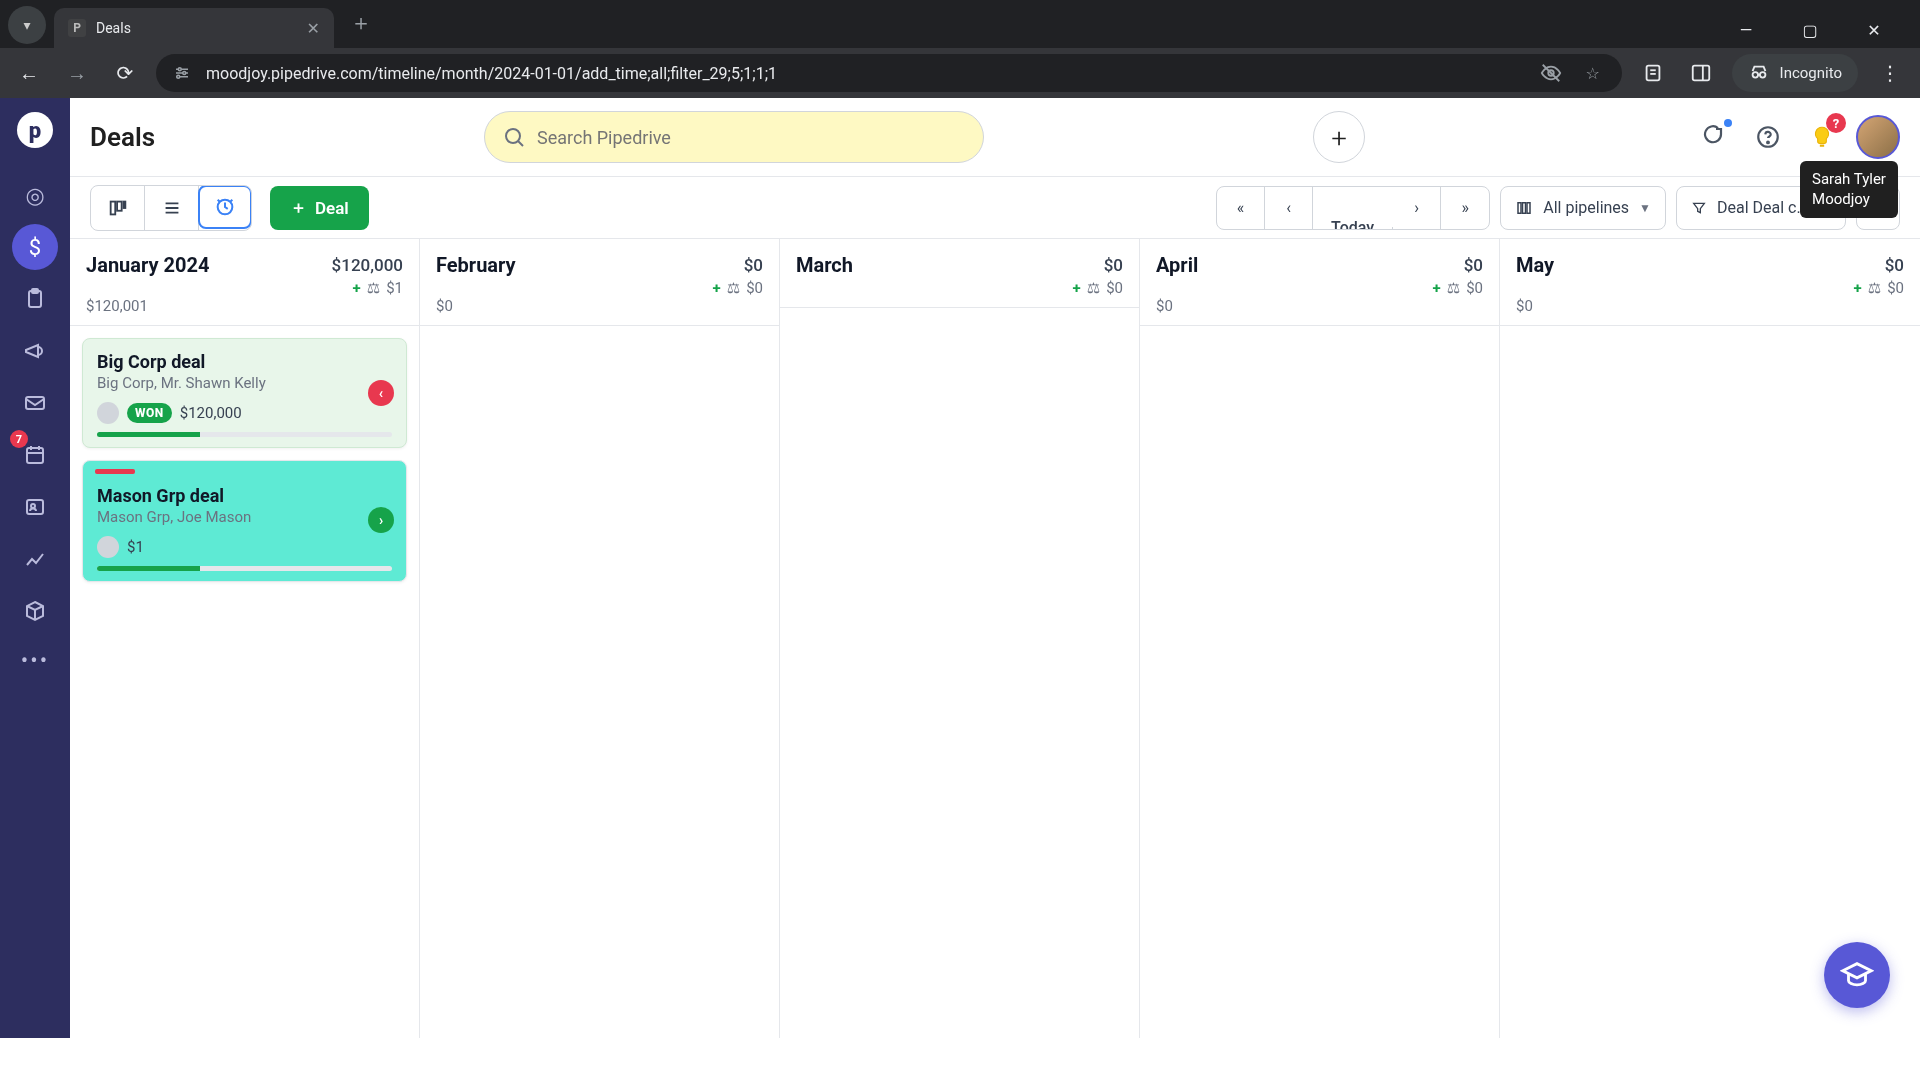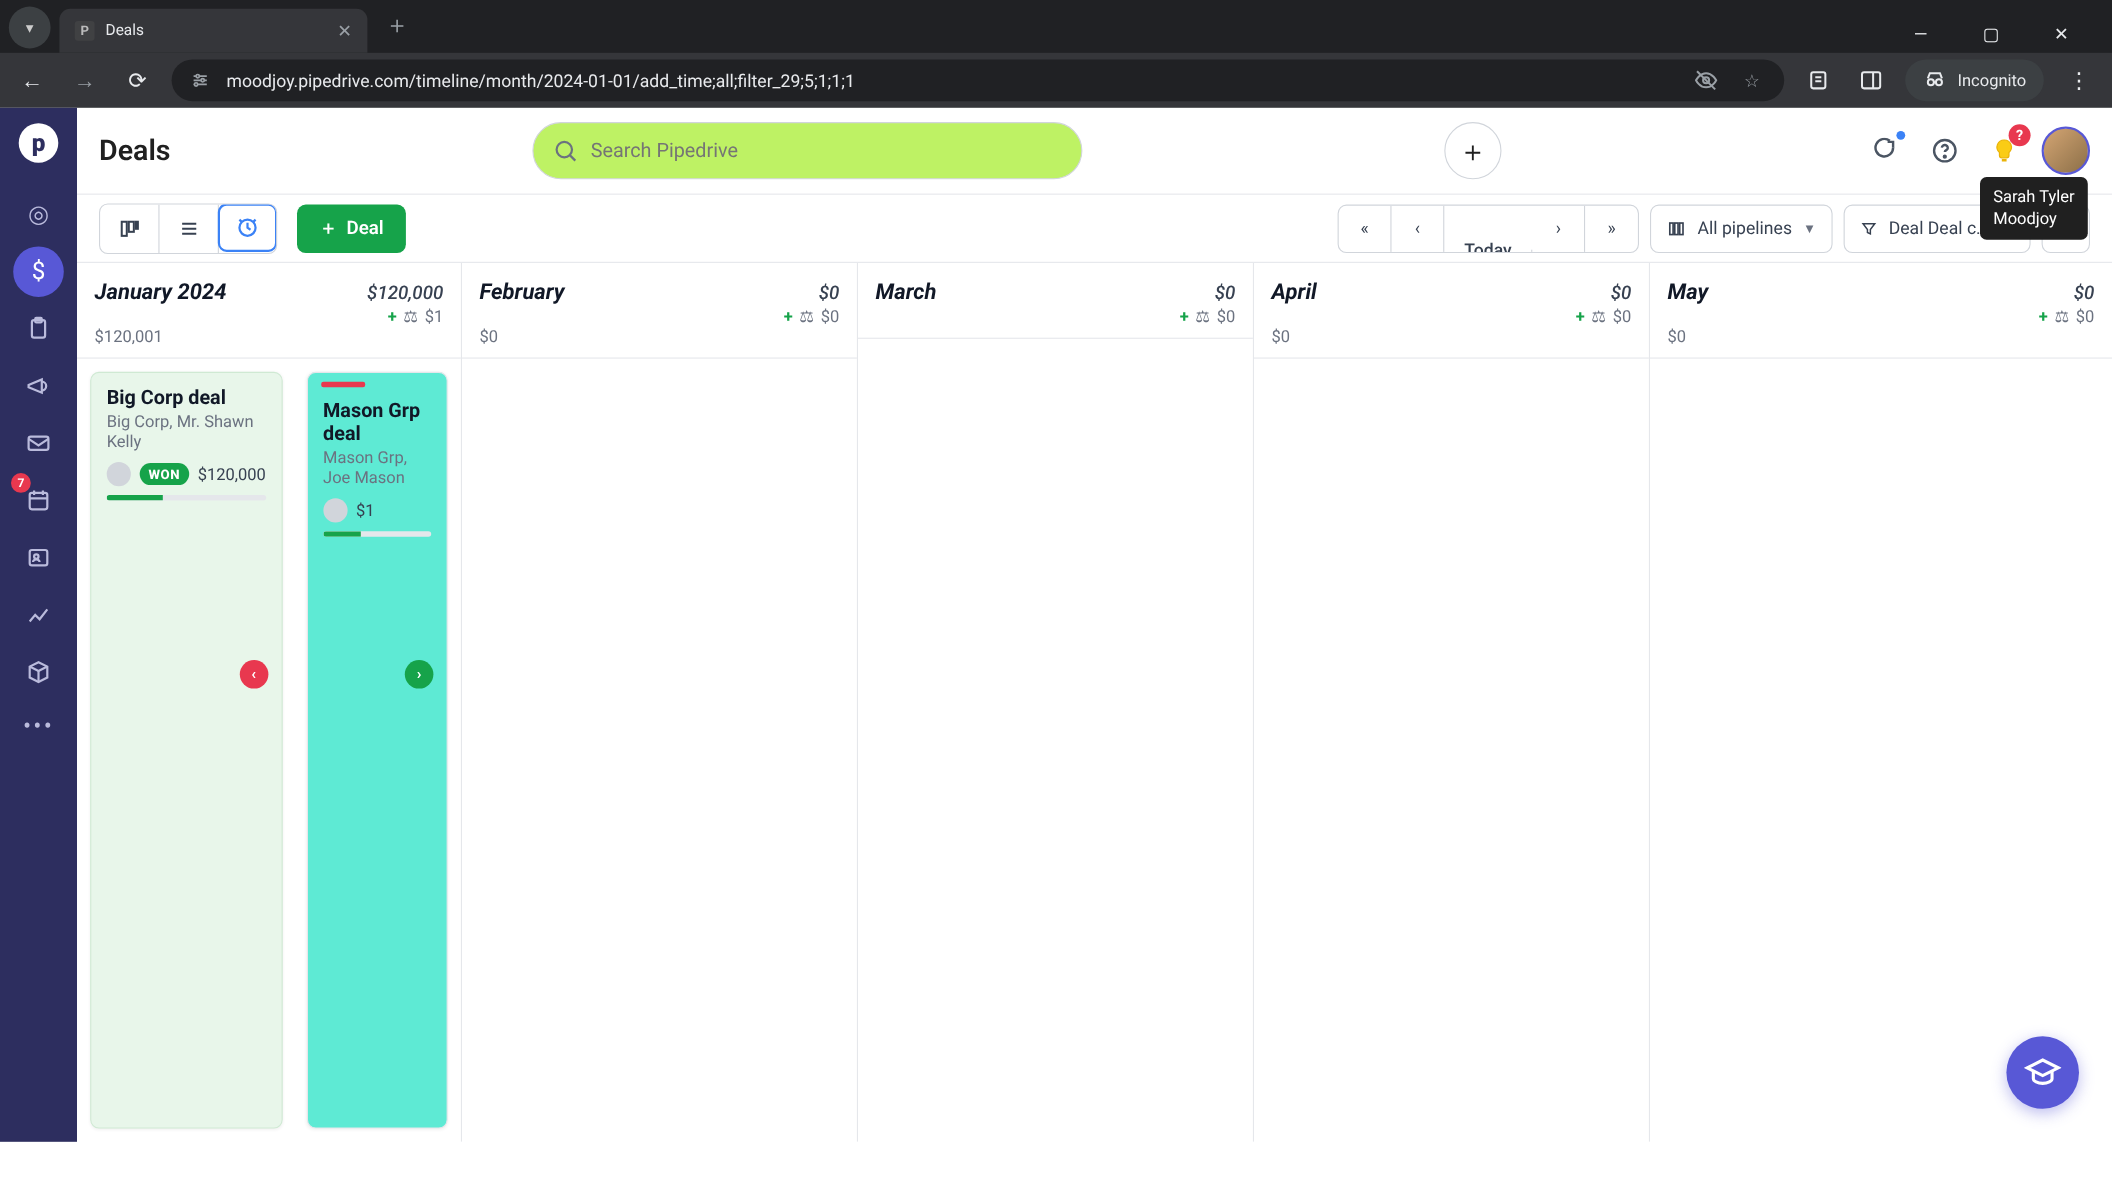--- a/index.html
+++ b/index.html
@@ -40,21 +40,21 @@
 .sb-item { width: 46px; height: 46px; border-radius: 50%; display: flex; align-items: center; justify-content: center; color: #babbdc; cursor: pointer; position: relative; }
 .sb-item.active { background: #5858d6; color: #fff; }
 .sb-badge { position: absolute; top: -2px; left: -2px; background: #e8384f; color: #fff; font-size: 11px; font-weight: 700; width: 18px; height: 18px; border-radius: 50%; display: flex; align-items: center; justify-content: center; }
 .sb-icon { font-size: 22px; }
 .sb-dots { margin-top: 8px; font-size: 22px; color: #babbdc; cursor: pointer; letter-spacing: 2px; }
 
 .main { flex: 1; display: flex; flex-direction: column; position: relative; }
 .app-header { height: 78px; display: flex; align-items: center; padding: 0 20px; gap: 20px; }
 .page-title { font-size: 26px; font-weight: 600; color: #202020; }
 .search-wrap { margin-left: auto; margin-right: auto; position: relative; }
-.search-wrap .search { width: 500px; height: 52px; border: 1.5px solid #d1d5db; border-radius: 28px; padding: 0 22px 0 52px; font-size: 18px; color: #6b7280; background: #bef264; }
+.search-wrap .search { width: 500px; height: 52px; border: 1.5px solid #d1d5db; border-radius: 28px; padding: 0 22px 0 52px; font-size: 18px; color: #6b7280; background: #fef9c3; }
 .search-wrap .mag { position: absolute; left: 18px; top: 14px; color: #6b7280; font-size: 22px; }
 .hdr-add { width: 52px; height: 52px; border: 1.5px solid #d1d5db; border-radius: 50%; display: flex; align-items: center; justify-content: center; font-size: 26px; color: #202020; cursor: pointer; }
 .hdr-right { display: flex; align-items: center; gap: 14px; margin-left: auto; }
 .hdr-ic { width: 40px; height: 40px; border-radius: 50%; display: flex; align-items: center; justify-content: center; font-size: 22px; color: #4b5563; cursor: pointer; position: relative; }
 .hdr-ic.apps::after { content: ""; position: absolute; top: 2px; right: 2px; width: 8px; height: 8px; background: #3b82f6; border-radius: 50%; }
 .hdr-ic.bulb { color: #eab308; }
 .hdr-ic.bulb .bulb-badge { position: absolute; top: -4px; right: -4px; width: 20px; height: 20px; background: #e8384f; color: #fff; border-radius: 50%; font-size: 13px; font-weight: 700; display: flex; align-items: center; justify-content: center; }
 .avatar { width: 44px; height: 44px; border-radius: 50%; background: linear-gradient(135deg,#d4a574,#8b6f47); border: 2px solid #5858d6; cursor: pointer; position: relative; }
 .avatar-tooltip { position: absolute; top: 44px; right: 0; background: #202020; color: #fff; padding: 8px 12px; border-radius: 6px; font-size: 15px; white-space: nowrap; line-height: 1.35; }
 
@@ -73,28 +73,28 @@
 .filter-btn { height: 44px; border: 1px solid #d1d5db; border-radius: 8px; padding: 0 14px; display: flex; align-items: center; gap: 10px; cursor: pointer; font-size: 16px; color: #374151; }
 .filter-btn .caret { font-size: 12px; color: #6b7280; }
 .icon-btn { width: 44px; height: 44px; border: 1px solid #d1d5db; border-radius: 8px; display: flex; align-items: center; justify-content: center; cursor: pointer; font-size: 18px; }
 
 
 .timeline { flex: 1; display: flex; border-top: 1px solid #e5e7eb; overflow: hidden; }
 .month-col { border-right: 1px solid #e5e7eb; display: flex; flex-direction: column; flex: 0 0 360px; }
 .month-col:first-child { flex: 0 0 350px; }
 .month-col:last-child { border-right: none; flex: 1; }
 .month-head { padding: 14px 16px 10px 16px; border-bottom: 1px solid #e5e7eb; }
-.month-head .row1 { display: flex; justify-content: space-between; align-items: flex-end; font-style: italic; }
+.month-head .row1 { display: flex; justify-content: space-between; align-items: center; }
 .month-name { font-size: 20px; font-weight: 700; color: #111827; }
 .month-total { font-size: 17px; color: #374151; font-weight: 500; }
 .month-sub { display: flex; justify-content: flex-end; align-items: center; gap: 6px; font-size: 15px; color: #6b7280; margin-top: 2px; }
 .month-sub .plus { color: #16a34a; font-weight: 700; }
 .scale-ic { font-size: 15px; }
 .month-sum { font-size: 15px; color: #6b7280; }
-.month-body { flex: 1; padding: 12px; display: flex; flex-direction: row; gap: 22px; }
+.month-body { flex: 1; padding: 12px; display: flex; flex-direction: column; gap: 12px; }
 
 .deal-card { border: 1px solid #e5e7eb; border-radius: 8px; padding: 12px 14px 10px 14px; box-shadow: 0 1px 3px rgba(0,0,0,0.06); position: relative; cursor: pointer; background: #5eead4; }
 .deal-card.won { background: #e8f6ea; border-color: #cfe9d3; }
 .deal-card .stripe { position: absolute; top: 8px; left: 12px; width: 40px; height: 5px; border-radius: 2px; }
 .stripe.red { background: #e8384f; }
 .deal-title { font-size: 18px; font-weight: 700; color: #111827; margin-bottom: 2px; }
 .deal-card .deal-title.with-stripe { margin-top: 12px; }
 .deal-sub { font-size: 15px; color: #6b7280; margin-bottom: 10px; }
 .deal-foot { display: flex; align-items: center; gap: 8px; }
 .deal-avatar { width: 22px; height: 22px; border-radius: 50%; background: #d1d5db; }

